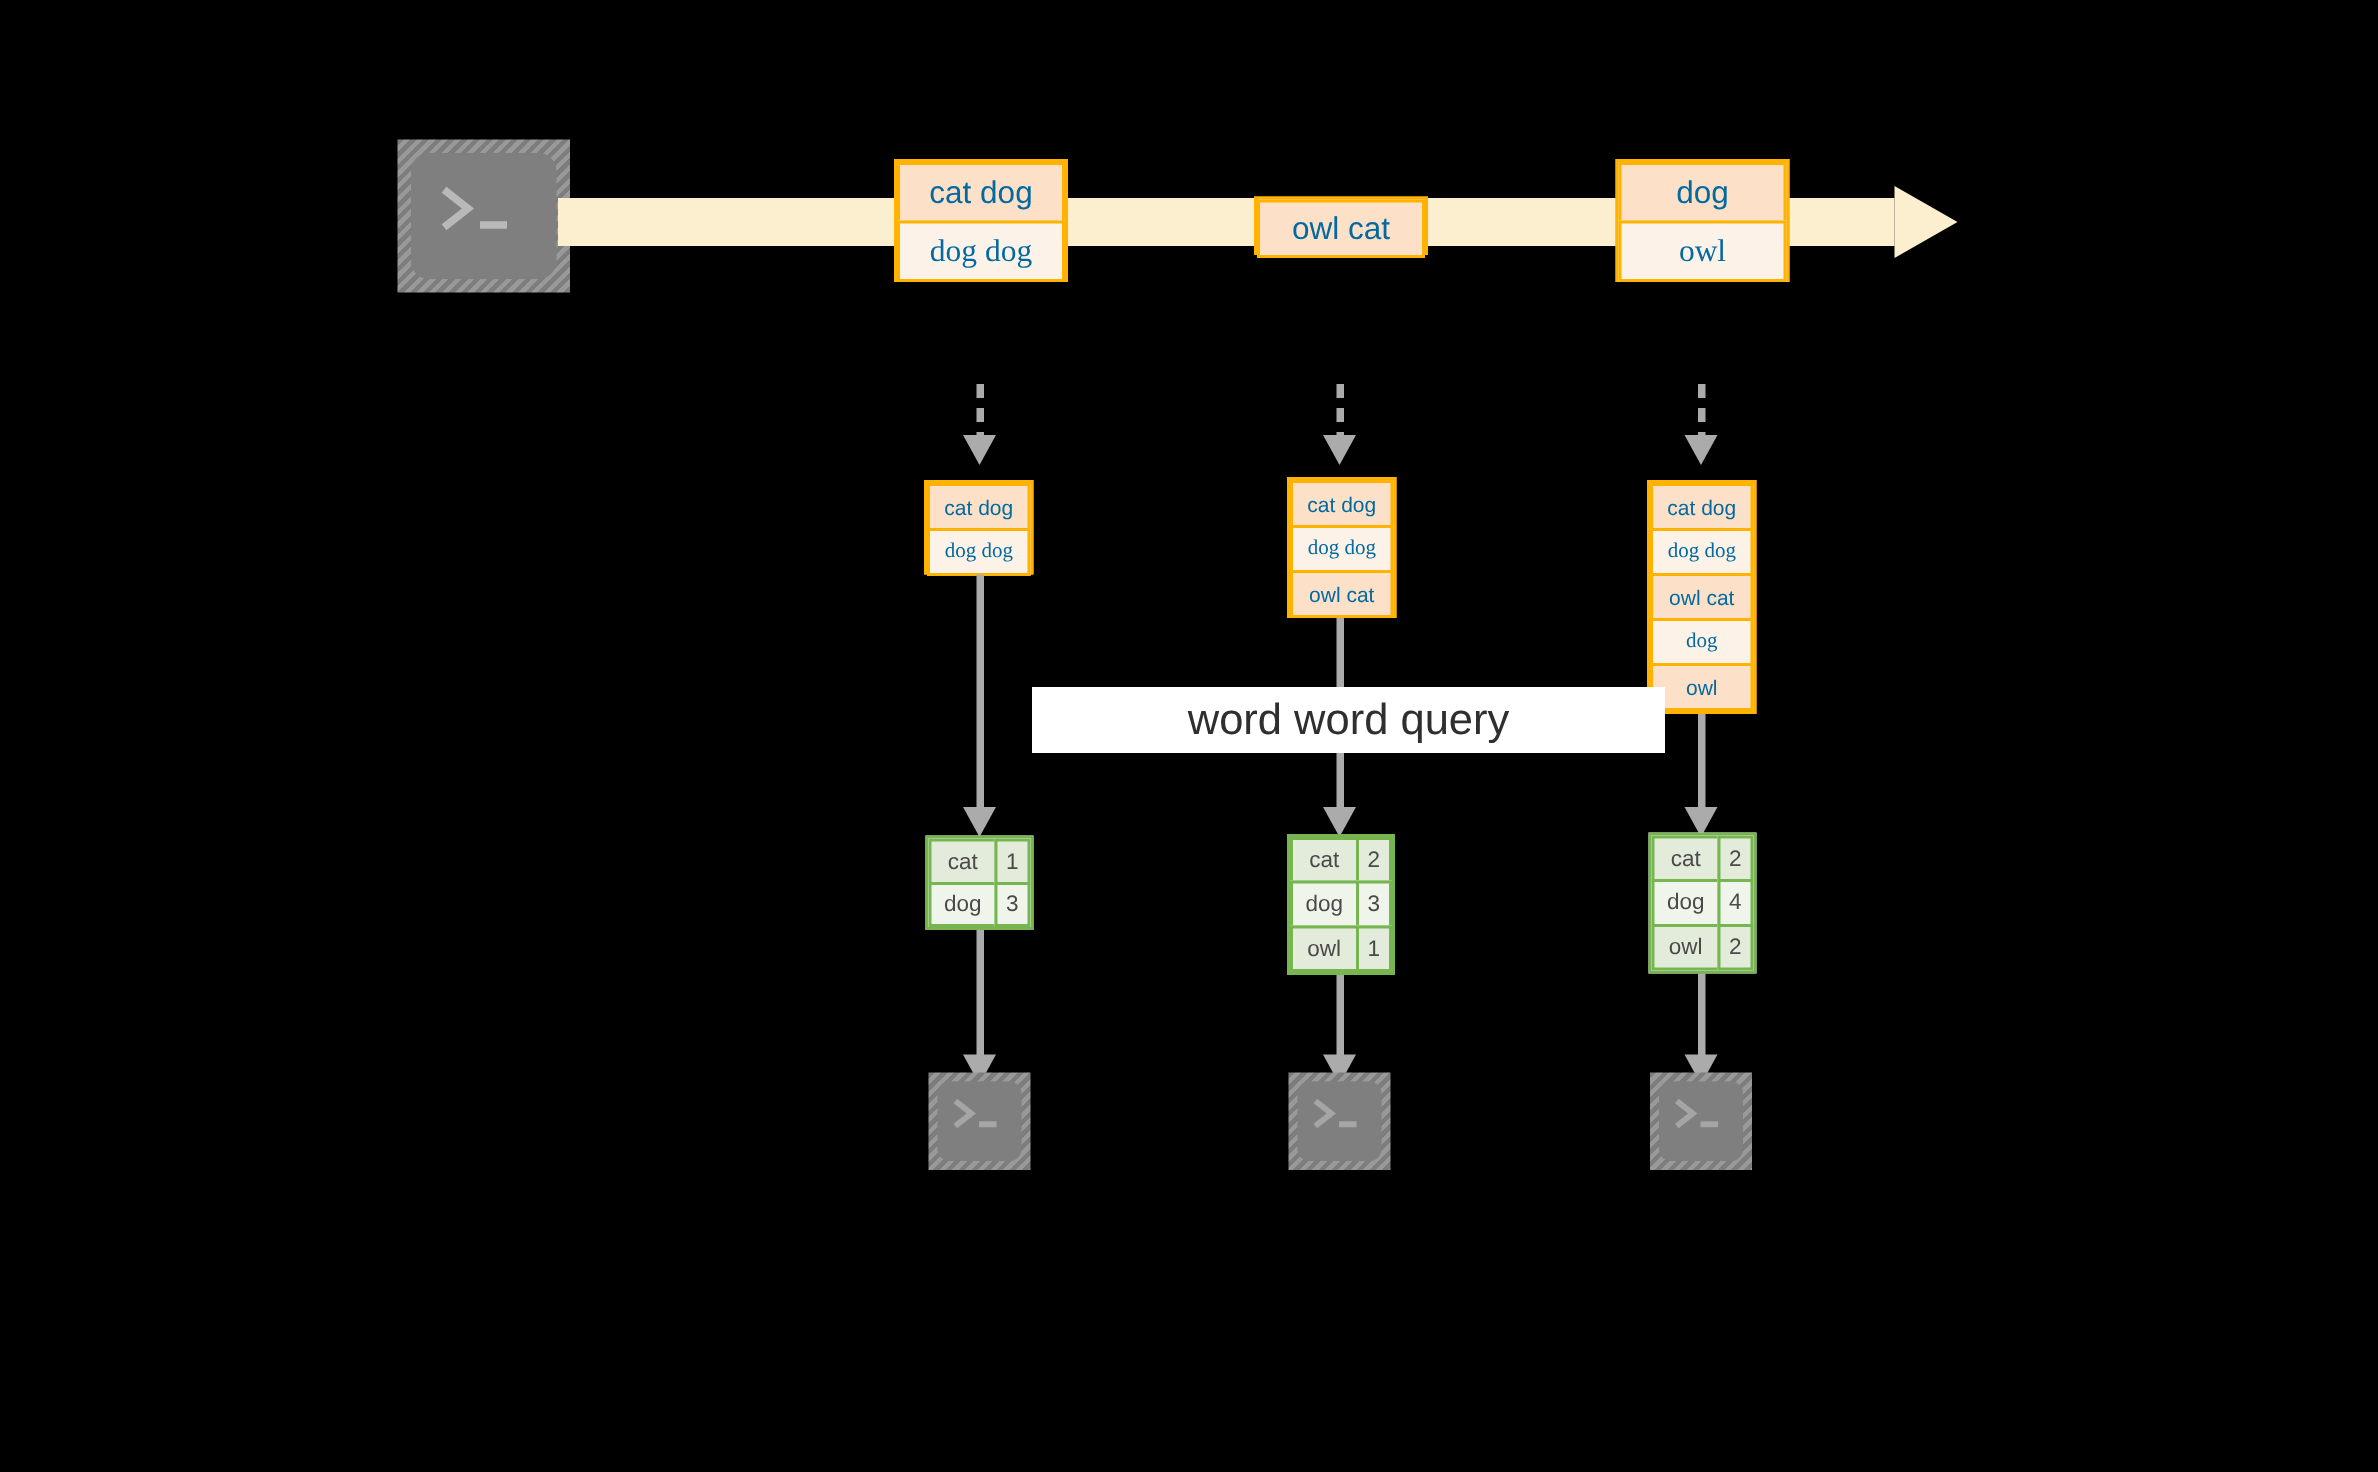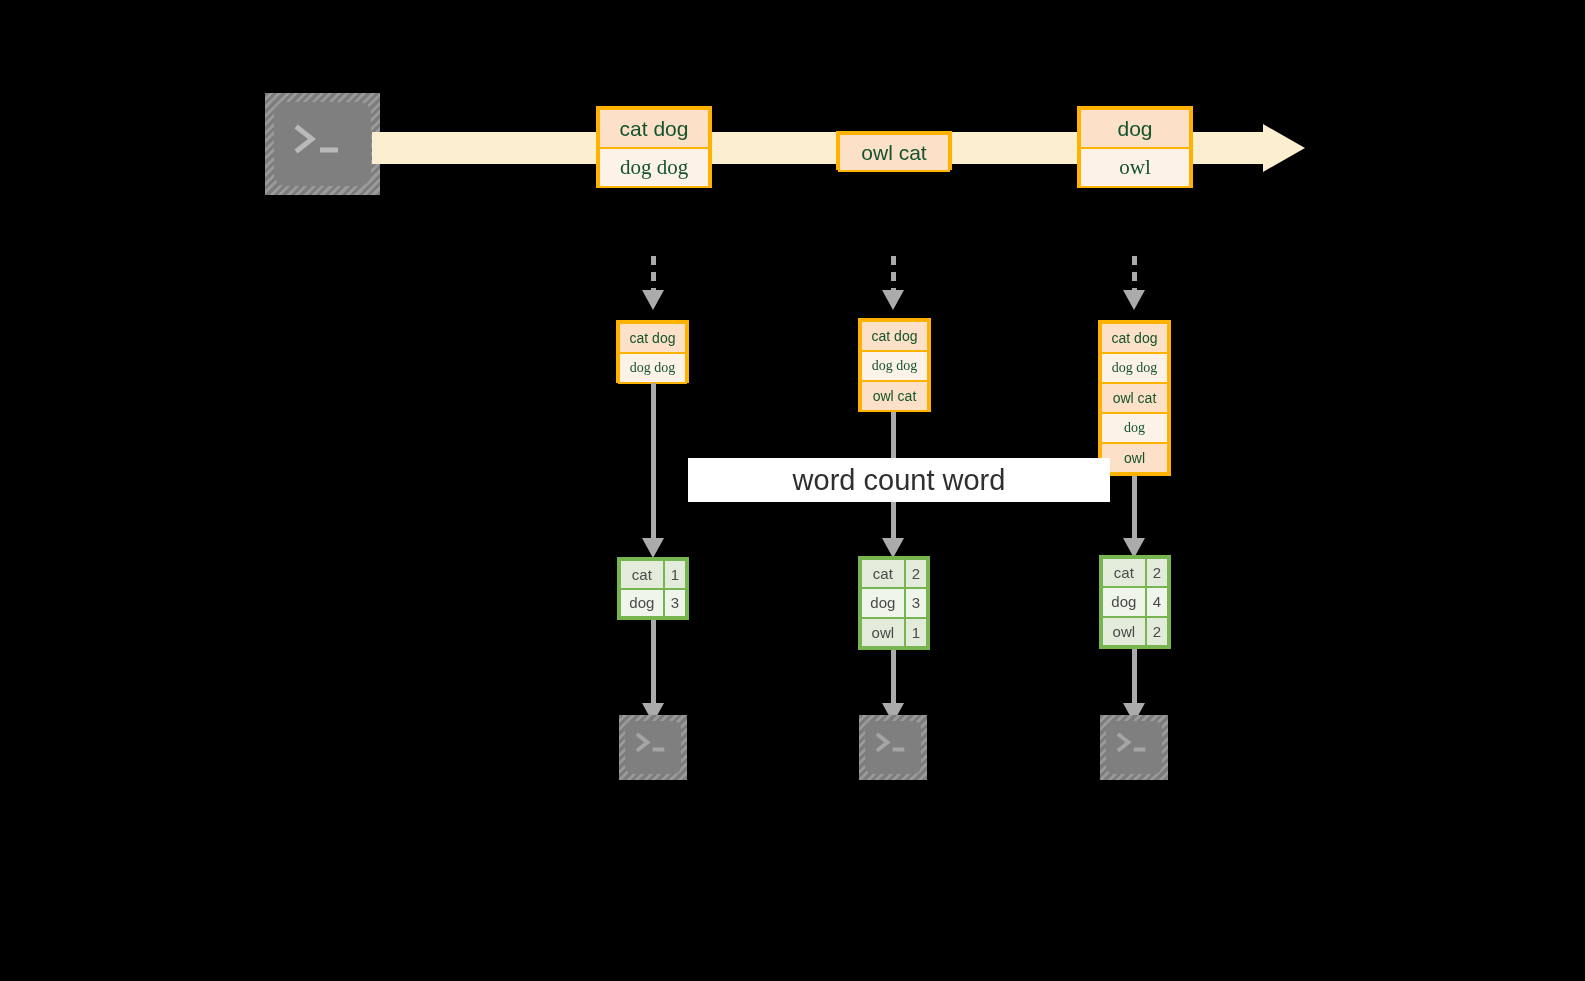--- a/index.html
+++ b/index.html
@@ -20,21 +20,21 @@
   
   .flowbar{position:absolute;background:#FCEFCF;}
   .flowhead{position:absolute;width:0;height:0;border-style:solid;
       border-width:24px 0 24px 42px;
       border-color:transparent transparent transparent #FCEFCF;}
 
   
   .ostack{position:absolute;box-sizing:border-box;border:2px solid #FFB300;
       background:#FFB300;}
   .ocell{box-sizing:border-box;border:2px solid #FFB300;text-align:center;
-      color:#14532d;white-space:nowrap;overflow:hidden;}
+      color:#0369a1;white-space:nowrap;overflow:hidden;}
   .ocell.dark{background:#FCE1C8;}
   .ocell.light{background:#FDF2E7;font-family:Liberation Serif, serif;}
 
   
   .gtable{position:absolute;box-sizing:border-box;border:2px solid #77B550;
       background:#ffffff;display:flex;flex-direction:column;justify-content:center;}
   .grow{display:flex;flex:1 1 auto;}
   .gcell{box-sizing:border-box;border:2px solid #77B550;text-align:center;
       color:#4a4a4a;display:flex;align-items:center;justify-content:center;}
   .gcell.dark{background:#E3EBDB;}
@@ -113,21 +113,21 @@
 
   <div class="vline" style="left:651px;top:383px;height:157px;"></div>
   <div class="vhead" style="left:642px;top:538px;"></div>
 
   <div class="vline" style="left:891px;top:412px;height:128px;"></div>
   <div class="vhead" style="left:882px;top:538px;"></div>
 
   <div class="vline" style="left:1132px;top:476px;height:64px;"></div>
   <div class="vhead" style="left:1123px;top:538px;"></div>
 
-  <div class="qlabel" style="left:688px;top:458px;width:422px;height:44px;font-size:29px;">word count word</div>
+  <div class="qlabel" style="left:688px;top:458px;width:422px;height:44px;font-size:29px;">word word query</div>
 
   <div class="gtable" style="left:617px;top:557px;width:72px;height:63px;">
     <div class="grow">
       <div class="gcell dark" style="width:47px;font-size:15px;">cat</div>
       <div class="gcell dark" style="width:25px;font-size:15px;margin-left:-2px;">1</div>
     </div>
     <div class="grow" style="margin-top:-2px;">
       <div class="gcell light" style="width:47px;font-size:15px;">dog</div>
       <div class="gcell light" style="width:25px;font-size:15px;margin-left:-2px;">3</div>
     </div>

